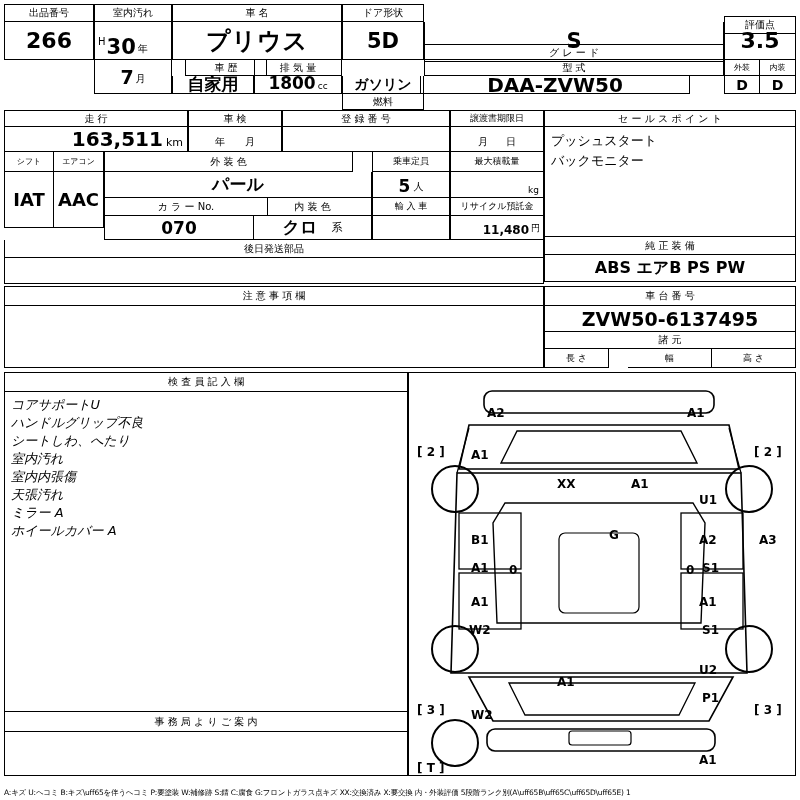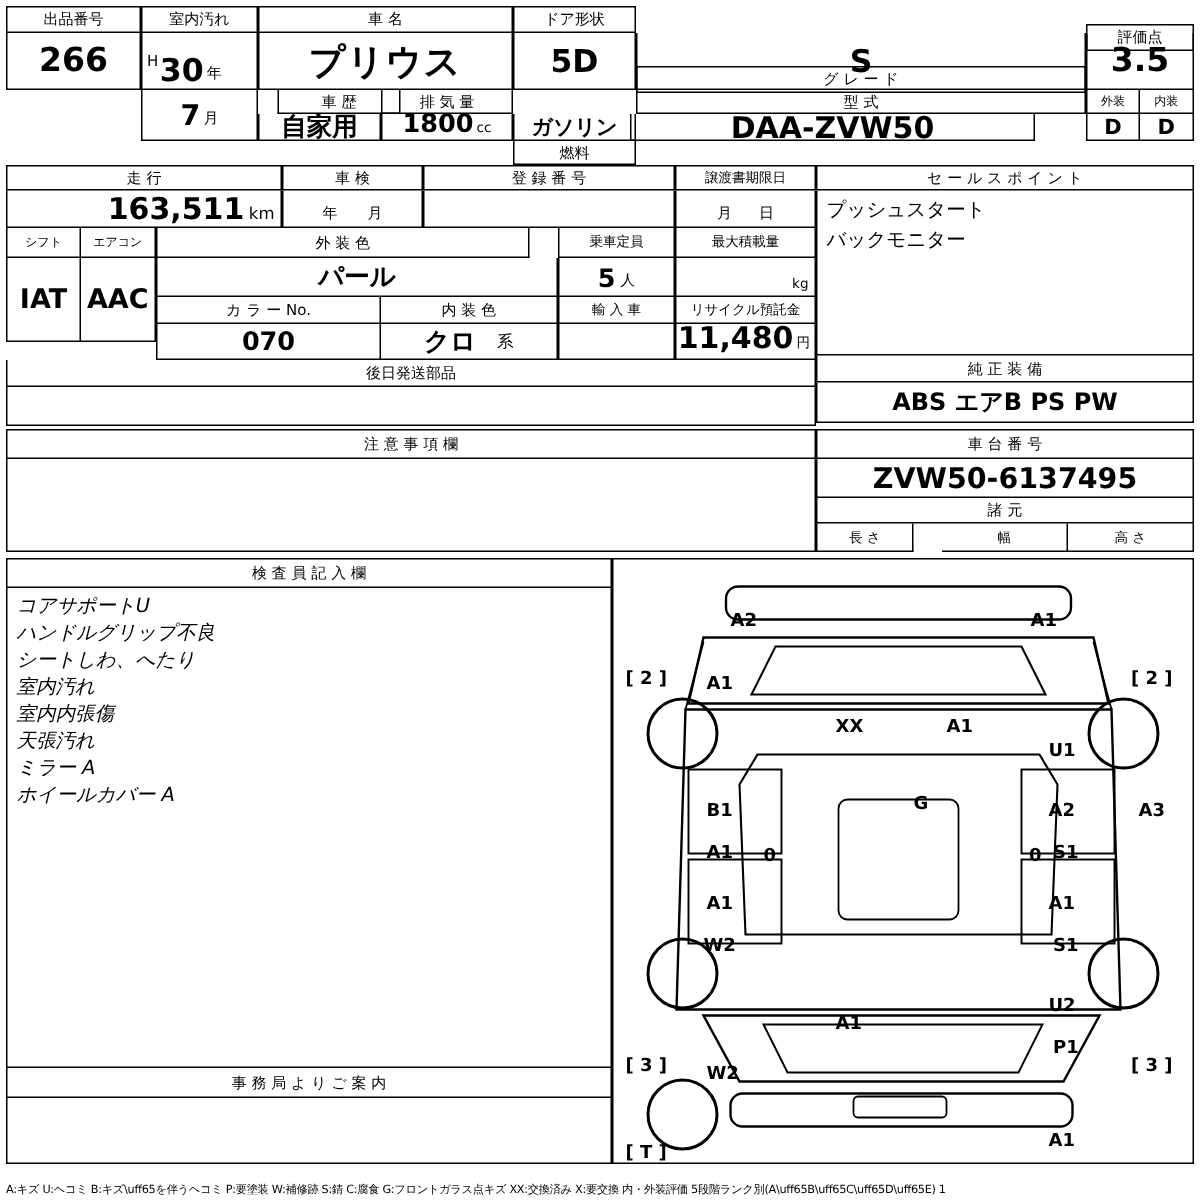--- a/index.html
+++ b/index.html
@@ -117,35 +117,35 @@
   </div>
 
   <div class="bx lbl small" style="left:450px;top:152px;width:94px;height:20px;border-top:none;">最大積載量</div>
   <div class="bx" style="left:450px;top:172px;width:94px;height:26px;border-top:none;display:flex;align-items:flex-end;justify-content:flex-end;padding:0 4px 2px 0;">
     <span style="font-size:9px;">kg</span>
   </div>
 
   <div class="bx val" style="left:4px;top:172px;width:50px;height:56px;border-top:none;font-size:18px;font-weight:700;">IAT</div>
   <div class="bx val" style="left:54px;top:172px;width:50px;height:56px;border-top:none;border-left:none;font-size:18px;font-weight:700;">AAC</div>
 
-  <div class="bx lbl" style="left:104px;top:198px;width:150px;height:18px;border-top:none;">カ ラ ー No.</div>
+  <div class="bx lbl" style="left:104px;top:198px;width:164px;height:18px;border-top:none;">カ ラ ー No.</div>
   <div class="bx val" style="left:104px;top:216px;width:150px;height:24px;border-top:none;font-size:17px;font-weight:700;">070</div>
 
   <div class="bx lbl" style="left:254px;top:198px;width:118px;height:18px;border-top:none;border-left:none;">内 装 色</div>
   <div class="bx" style="left:254px;top:216px;width:118px;height:24px;border-top:none;border-left:none;display:flex;align-items:center;justify-content:center;">
     <span style="font-size:17px;font-weight:700;">クロ</span>
     <span style="font-size:11px;margin-left:14px;">系</span>
   </div>
 
   <div class="bx lbl small" style="left:372px;top:198px;width:78px;height:18px;border-top:none;">輸 入 車</div>
   <div class="bx" style="left:372px;top:216px;width:78px;height:24px;border-top:none;"></div>
 
   <div class="bx lbl" style="left:450px;top:198px;width:94px;height:18px;border-top:none;font-size:9px;">リサイクル預託金</div>
   <div class="bx" style="left:450px;top:216px;width:94px;height:24px;border-top:none;display:flex;align-items:flex-end;justify-content:flex-end;padding:0 3px 2px 0;">
-    <span style="font-size:20px;font-weight:700;">11,480</span>
+    <span style="font-size:12px;font-weight:700;">11,480</span>
     <span style="font-size:9px;margin-left:2px;margin-bottom:2px;">円</span>
   </div>
 
   <div class="bx lbl" style="left:4px;top:240px;width:540px;height:18px;border-top:none;">後日発送部品</div>
   <div class="bx" style="left:4px;top:258px;width:540px;height:26px;border-top:none;"></div>
 
   <div class="bx lbl" style="left:544px;top:237px;width:252px;height:18px;border-top:none;">純 正 装 備</div>
   <div class="bx val" style="left:544px;top:255px;width:252px;height:27px;border-top:none;font-size:16px;font-weight:700;">ABS エアB PS PW</div>
 
   <div class="bx lbl" style="left:4px;top:286px;width:540px;height:20px;">注 意 事 項 欄</div>

